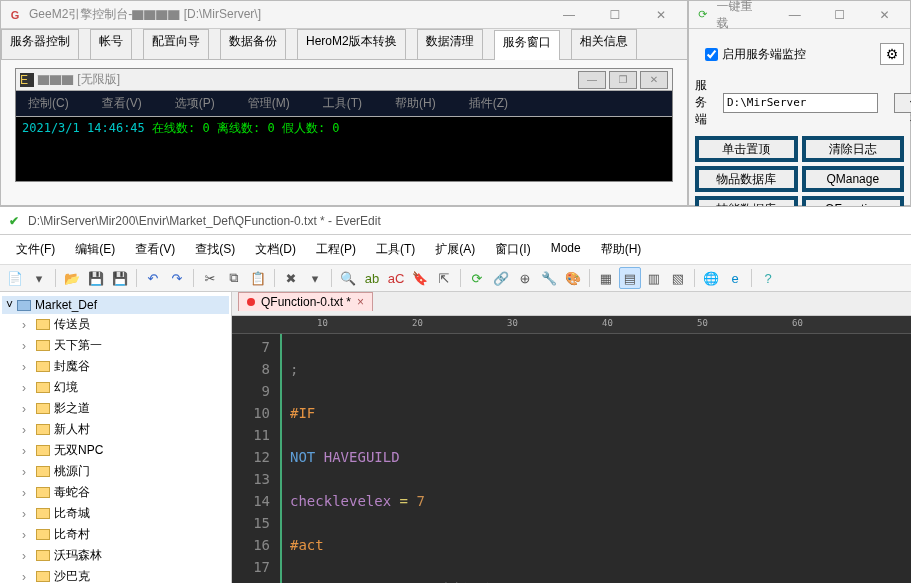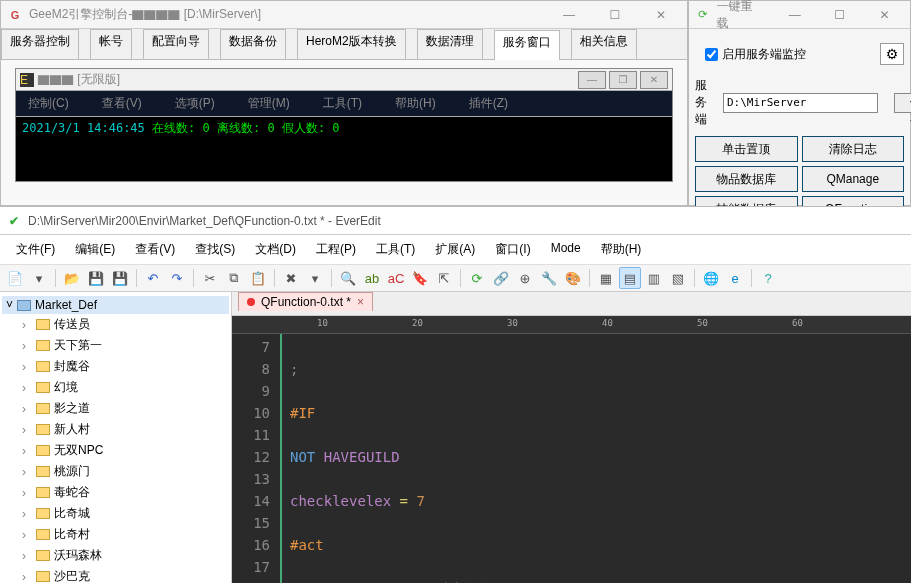--- a/index.html
+++ b/index.html
@@ -26,21 +26,21 @@
 
 
 .win-reload { position:absolute; left:688px; top:0; width:223px; height:206px; background:#f5f5f5; border:1px solid #bbb; }
 .reload-body { padding:6px; display:flex; flex-direction:column; gap:4px; }
 .reload-row { display:flex; align-items:center; gap:16px;margin-top:8px; }
 .gearbtn { width:24px; height:22px; border:1px solid #999; background:#fff; display:flex; align-items:center; justify-content:center; font-size:14px; }
 .checkbox { display:inline-flex; align-items:center; gap:4px; font-size:12px; margin-left:10px; flex:1;}
 .txtfield { flex:1; height:20px; border:1px solid #888; background:#fff; padding:0 3px; font-family:monospace; font-size:11px; }
 .smbtn { width:36px; height:20px; border:1px solid #888; background:#eee; font-size:12px;padding-left:15px; }
 .btngrid { display:grid; grid-template-columns:1fr 1fr; gap:4px; margin-top:4px;}
-.gbtn { height:26px; border:1px solid #0c4a6e; background:#eee; font-size:12px;text-align:center; }
+.gbtn { height:26px; border:4px solid #0c4a6e; background:#eee; font-size:12px;text-align:center; }
 
 
 .win-editor { position:absolute; left:0; top:206px; width:911px; height:377px; background:#fff; border-top:1px solid #bbb; }
 .editor-title { height:28px; display:flex; align-items:center; padding:0 6px; gap:6px; border-bottom:1px solid #ccc; color:#555; background:#fff;}
 .editor-title .gicon{width:16px;height:16px;display:inline-flex;align-items:center;justify-content:center;color:#3a3;font-weight:bold;}
 .ed-menu { display:flex; gap:0; padding:4px 6px; border-bottom:1px solid #ddd; }
 .ed-menu span { padding:2px 10px; font-size:12px; }
 .ed-toolbar { display:flex; align-items:center; padding:2px 4px; gap:2px; border-bottom:1px solid #ccc; background:#f5f5f5; }
 .tb { width:22px; height:22px; display:inline-flex; align-items:center; justify-content:center; font-size:13px; color:#555; border-radius:2px;}
 .tb.hl { background:#cfe6ff; border:1px solid #7fb7e8;}

